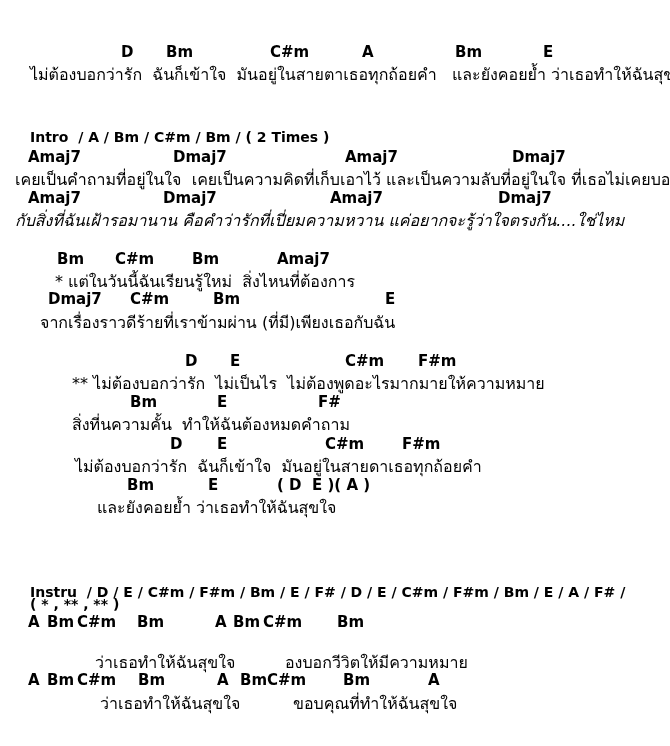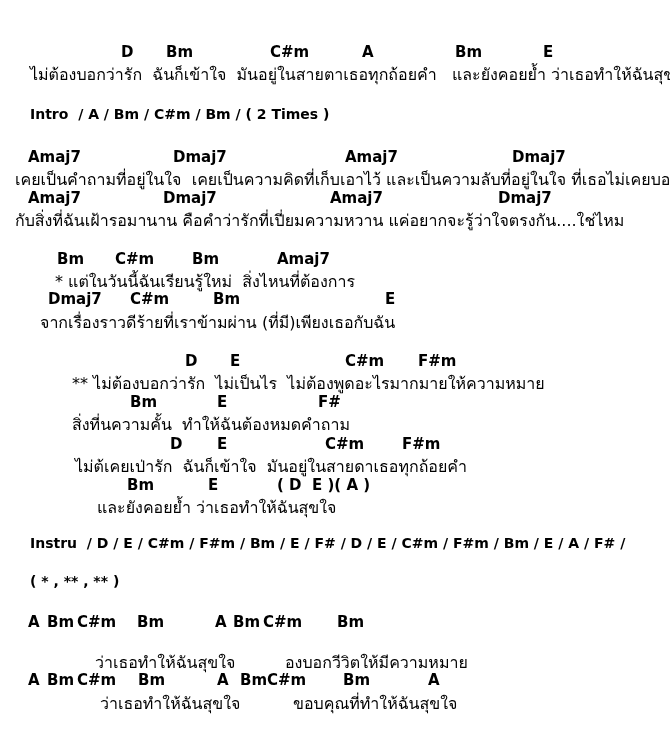--- a/index.html
+++ b/index.html
@@ -27,20 +27,21 @@
     top: 0;
     white-space: pre;
   }
   .chords .seg {
     font-size: 15px;
     font-weight: bold;
   }
   .label .seg {
     font-size: 14px;
     font-weight: bold;
+    margin-top: 23px;
   }
   .lyric .seg {
     font-size: 16px;
     font-weight: normal;
   }
 </style>
 </head>
 <body>
 
 <div id="sheet">
@@ -67,21 +68,21 @@
     <div class="line lyric" style="top: 167px;">
       <span class="seg" style="left: 15px;">เคยเป็นคำถามที่อยู่ในใจ  เคยเป็นความคิดที่เก็บเอาไว้ และเป็นความลับที่อยู่ในใจ ที่เธอไม่เคยบอก</span>
     </div>
     <div class="line chords" style="top: 189px;">
       <span class="seg" style="left: 28px;">Amaj7</span>
       <span class="seg" style="left: 163px;">Dmaj7</span>
       <span class="seg" style="left: 330px;">Amaj7</span>
       <span class="seg" style="left: 498px;">Dmaj7</span>
     </div>
     <div class="line lyric" style="top: 208px;">
-      <span class="seg" style="left: 15px;">กับสิ่งที่ฉันเฝ้ารอมานาน คือคำว่ารักที่เปี่ยมความหวาน แค่อยากจะรู้ว่าใจตรงกัน....ใช่ไหม</span>
+      <span class="seg" style="left: 15px; font-style: italic;">กับสิ่งที่ฉันเฝ้ารอมานาน คือคำว่ารักที่เปี่ยมความหวาน แค่อยากจะรู้ว่าใจตรงกัน....ใช่ไหม</span>
     </div>
     <div class="line chords" style="top: 250px;">
       <span class="seg" style="left: 57px;">Bm</span>
       <span class="seg" style="left: 115px;">C#m</span>
       <span class="seg" style="left: 192px;">Bm</span>
       <span class="seg" style="left: 277px;">Amaj7</span>
     </div>
     <div class="line lyric" style="top: 269px;">
       <span class="seg" style="left: 55px;">* แต่ในวันนี้ฉันเรียนรู้ใหม่  สิ่งไหนที่ต้องการ</span>
     </div>
@@ -111,31 +112,31 @@
     <div class="line lyric" style="top: 412px;">
       <span class="seg" style="left: 72px;">สิ่งที่นความคั้น  ทำให้ฉันต้องหมดคำถาม</span>
     </div>
     <div class="line chords" style="top: 435px;">
       <span class="seg" style="left: 170px;">D</span>
       <span class="seg" style="left: 217px;">E</span>
       <span class="seg" style="left: 325px;">C#m</span>
       <span class="seg" style="left: 402px;">F#m</span>
     </div>
     <div class="line lyric" style="top: 454px;">
-      <span class="seg" style="left: 75px;">ไม่ต้เคยเป่ารัก  ฉันก็เข้าใจ  มันอยู่ในสายดาเธอทุกถ้อยคำ</span>
+      <span class="seg" style="left: 75px;">ไม่ต้องบอกว่ารัก  ฉันก็เข้าใจ  มันอยู่ในสายดาเธอทุกถ้อยคำ</span>
     </div>
     <div class="line chords" style="top: 476px;">
       <span class="seg" style="left: 127px;">Bm</span>
       <span class="seg" style="left: 208px;">E</span>
       <span class="seg" style="left: 277px;">( D  E )( A )</span>
     </div>
     <div class="line lyric" style="top: 495px;">
       <span class="seg" style="left: 73px; margin-left: 24px;">และยังคอยย้ำ ว่าเธอทำให้ฉันสุขใจ</span>
     </div>
-    <div class="line label" style="top: 535px;">
+    <div class="line label" style="top: 561px;">
       <span class="seg" style="left: 30px;">Instru  / D / E / C#m / F#m / Bm / E / F# / D / E / C#m / F#m / Bm / E / A / F# /</span>
     </div>
     <div class="line label" style="top: 573px;">
       <span class="seg" style="left: 30px;">( * , ** , ** )</span>
     </div>
     <div class="line chords" style="top: 613px;">
       <span class="seg" style="left: 28px;">A</span>
       <span class="seg" style="left: 47px;">Bm</span>
       <span class="seg" style="left: 77px;">C#m</span>
       <span class="seg" style="left: 137px;">Bm</span>

